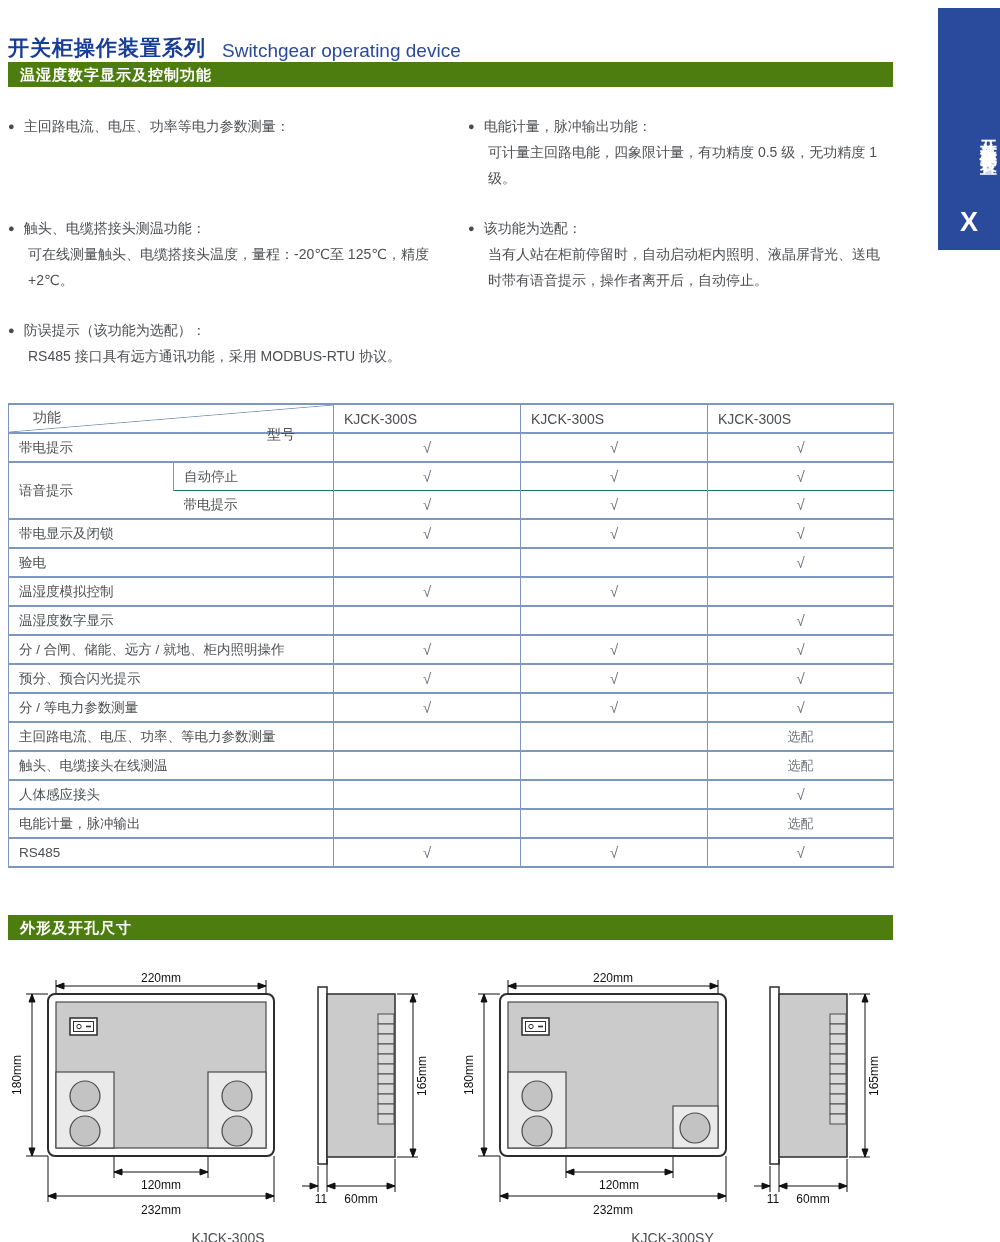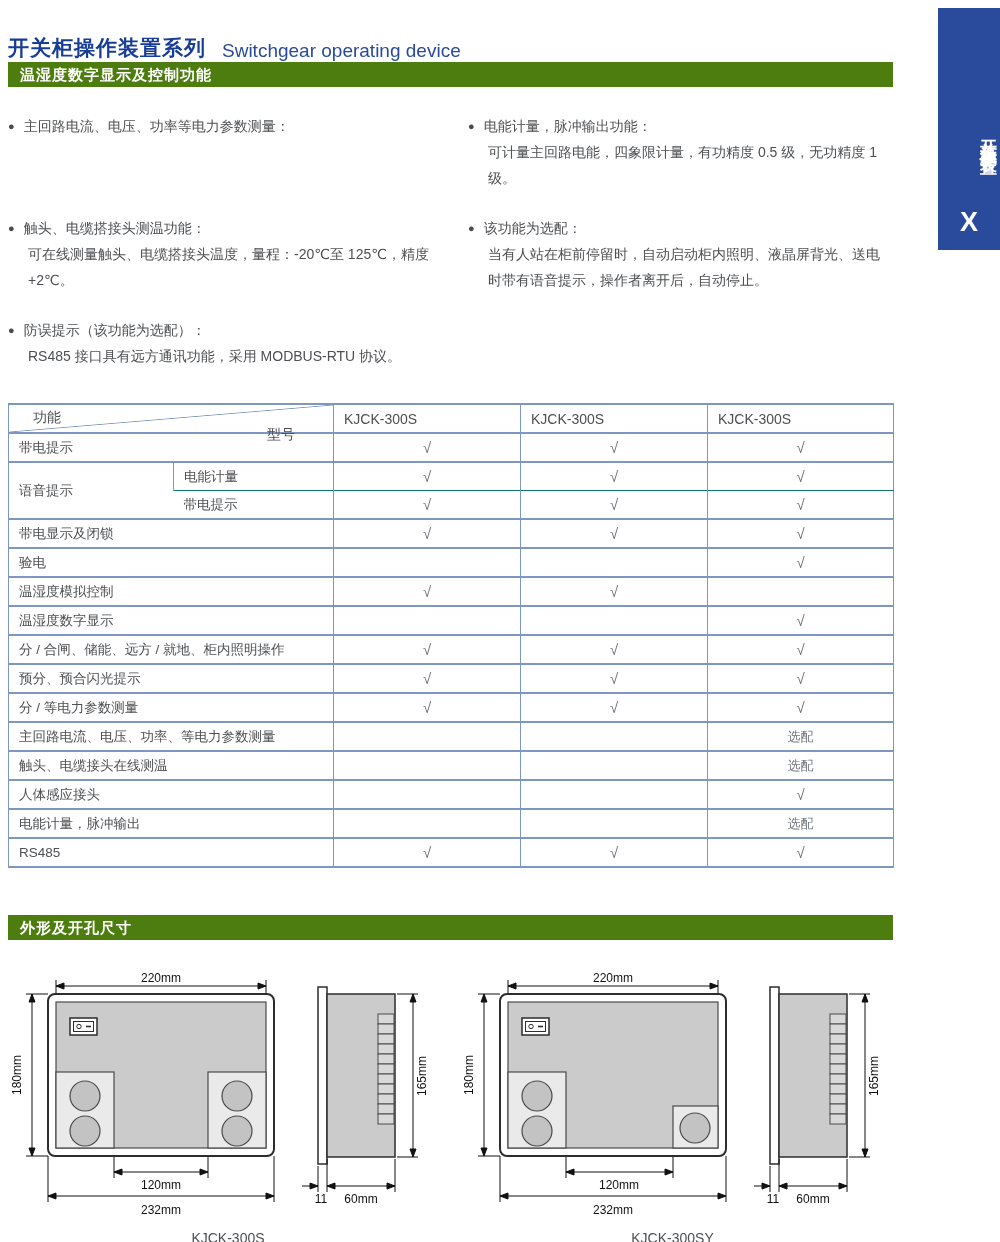--- a/index.html
+++ b/index.html
@@ -136,21 +136,21 @@
       <th class="model">KJCK-300S</th>
     </tr>
     <tr>
       <td colspan="2">带电提示</td>
       <td class="val">√</td>
       <td class="val">√</td>
       <td class="val">√</td>
     </tr>
     <tr>
       <td rowspan="2">语音提示</td>
-      <td class="sublabel">电能计量</td>
+      <td class="sublabel">自动停止</td>
       <td class="val">√</td>
       <td class="val">√</td>
       <td class="val">√</td>
     </tr>
     <tr class="subrow">
       <td class="sublabel">带电提示</td>
       <td class="val">√</td>
       <td class="val">√</td>
       <td class="val">√</td>
     </tr>

